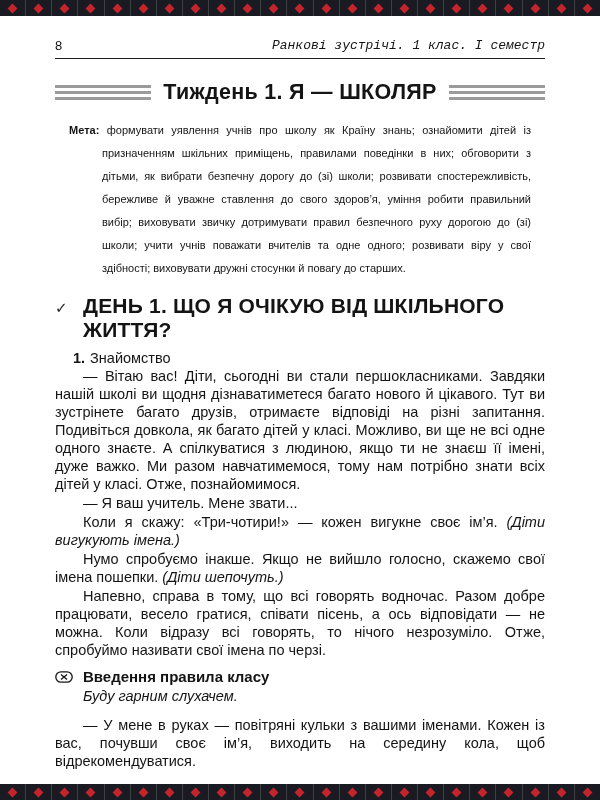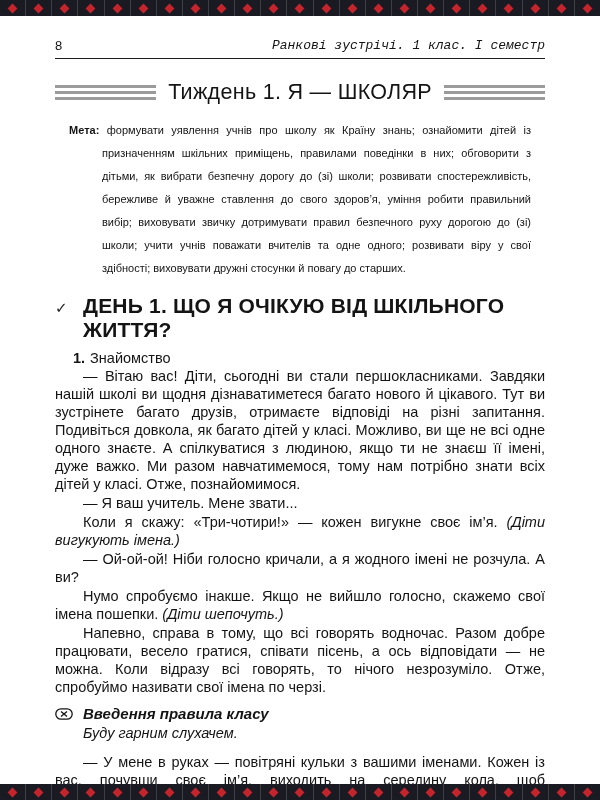--- a/index.html
+++ b/index.html
@@ -14,34 +14,34 @@
   .band-bottom{bottom:0;}
   .band .cell{flex:1;display:flex;align-items:center;justify-content:center;border-right:1px solid rgba(255,255,255,.16);}
   .band .cell:last-child{border-right:none;}
   .band .diamond{width:7px;height:7px;background:var(--diamond,#c4242c);transform:rotate(45deg);}
   
   .content{padding:38px 55px 0 55px;}
   .running-head{display:flex;justify-content:space-between;align-items:flex-end;
     font-size:13px;padding-bottom:5px;border-bottom:1.5px solid #1c1c1c;}
   .rh-title{font-style:italic;font-family:Liberation Mono, monospace;}
   .week-title{display:flex;align-items:center;gap:12px;margin:21px 0 12px 0;}
-  .week-title h1{font-size:21.5px;margin:0;white-space:nowrap;letter-spacing:.3px;font-weight:normal;}
+  .week-title h1{font-size:21.5px;margin:0;white-space:nowrap;letter-spacing:.3px;font-weight:bold;}
   .tri-lines{flex:1;display:flex;flex-direction:column;gap:3px;}
   .tri-lines i{height:3px;background:#9b9b9b;display:block;}
   .meta{font-size:11px;line-height:23px;text-align:justify;margin:14px;padding-left:33px;text-indent:-33px;}
   .day-heading{display:flex;margin-top:13px;align-items:baseline;}
   .check{width:28px;flex:0 0 28px;font-size:15px;color:#222;}
   .day-heading h2{font-size:21px;margin:0;font-weight:bold;letter-spacing:.2px;}
   .activity{margin-top:8px;padding-left:18px;font-size:14.5px;}
   .activity .act-title{margin-left:5px;margin-top:28px;}
   .para{font-size:14.5px;line-height:18px;margin:1px 0 0 0;text-align:justify;text-indent:28px;}
   .it{font-style:italic;}
   .rule-head{display:flex;margin-top:9px;align-items:center;}
   .balloon{width:28px;flex:0 0 28px;display:flex;align-items:center;}
-  .rule-head h3{font-size:15px;margin:0;font-style:italic;font-weight:bold;}
+  .rule-head h3{font-size:15px;margin:0;font-weight:bold;}
   .rule-sub{font-size:14.5px;font-style:italic;margin:3px 0 12px 0;padding-left:28px;}
 </style>
 </head>
 <body style="--band: #1a1a22; --diamond: #c4242c;">
 
 <div class="band band-top">
     <span class="cell">
       <i class="diamond"></i>
     </span>
     <span class="cell">
@@ -141,21 +141,20 @@
   </div>
 
   <div class="activity">
     <b>1.</b><span class="act-title">Знайомство</span>
   </div>
 
   <div id="dialogue">
       <p class="para"><span>— Вітаю вас! Діти, сьогодні ви стали першокласниками. Завдяки нашій школі ви щодня дізнаватиметеся багато нового й цікавого. Тут ви зустрінете багато друзів, отримаєте відповіді на різні запитання. Подивіться довкола, як багато дітей у класі. Можливо, ви ще не всі одне одного знаєте. А спілкуватися з людиною, якщо ти не знаєш її імені, дуже важко. Ми разом навчатимемося, тому нам потрібно знати всіх дітей у класі. Отже, познайомимося.</span></p>
       <p class="para"><span>— Я ваш учитель. Мене звати...</span></p>
       <p class="para"><span>Коли я скажу: «Три-чотири!» — кожен вигукне своє ім’я. </span><span class="it">(Діти вигукують імена.)</span></p>
-      <p class="para"><span>— Ой-ой-ой! Ніби голосно кричали, а я жодного імені не розчула. А ви?</span></p>
       <p class="para"><span>Нумо спробуємо інакше. Якщо не вийшло голосно, скажемо свої імена пошепки. </span><span class="it">(Діти шепочуть.)</span></p>
       <p class="para"><span>Напевно, справа в тому, що всі говорять водночас. Разом добре працювати, весело гратися, співати пісень, а ось відповідати — не можна. Коли відразу всі говорять, то нічого незрозуміло. Отже, спробуймо називати свої імена по черзі.</span></p>
     </div>
 
   <div class="rule-head">
     <span class="balloon">
       <svg width="18" height="12" viewBox="0 0 18 12" aria-hidden="true">
         <rect x="0.8" y="0.8" width="16.4" height="10.4" rx="5.2" ry="5.2" fill="none" stroke="#141414" stroke-width="1.3"></rect>
         <path d="M6 3.4 L12 8.6 M12 3.4 L6 8.6" stroke="#141414" stroke-width="1.3" fill="none"></path>
       </svg>

